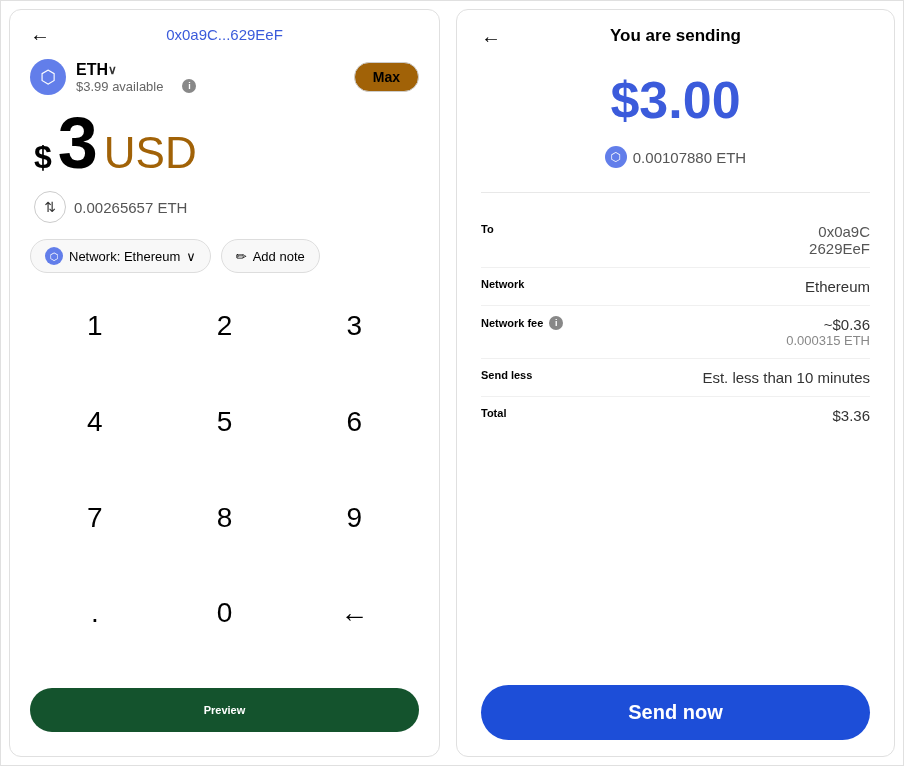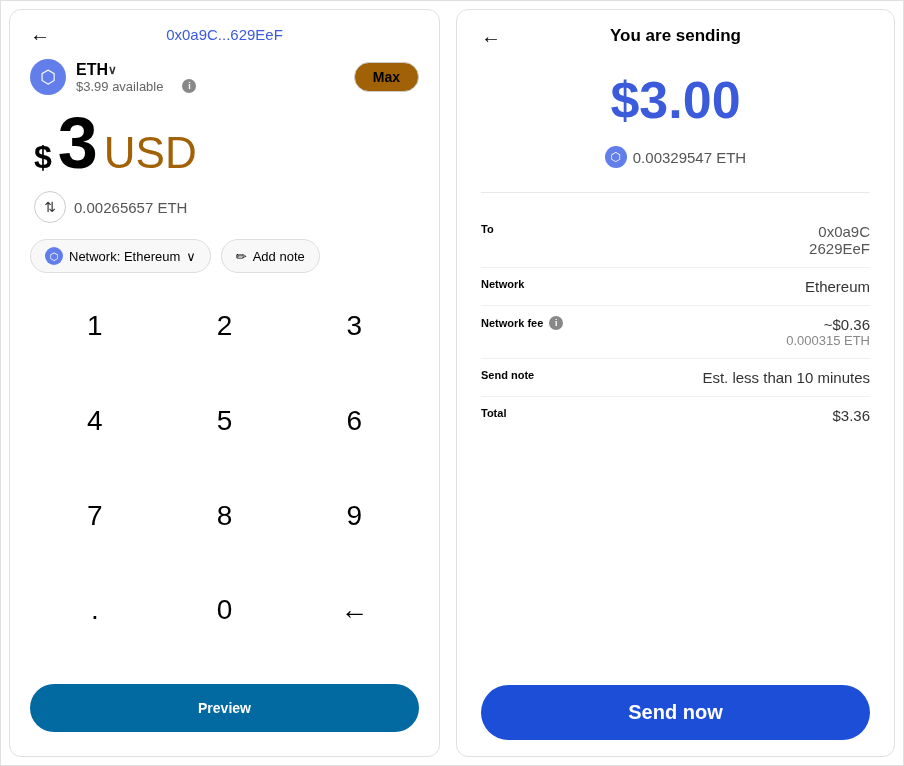--- a/index.html
+++ b/index.html
@@ -218,26 +218,26 @@
       align-items: center;
       justify-content: center;
       font-size: 28px;
       font-weight: 400;
       color: #000;
       height: 66px;
       cursor: pointer;
       user-select: none;
     }
     .preview-btn {
-      background: #0369a1;
+      background: #14532d;
       color: #fff;
       border: none;
       border-radius: 40px;
       padding: 16px;
-      font-size: 14px;
+      font-size: 11px;
       font-weight: 600;
       cursor: pointer;
       margin: 12px 0 8px;
       width: 100%;
     }
 
     
     .right-panel {
       padding: 16px 24px;
     }
@@ -413,21 +413,21 @@
 
       <div class="right-header">
         <span class="right-back-arrow">←</span>
         <span class="you-are-sending">You are sending</span>
       </div>
 
       <div class="send-amount-usd">$3.00</div>
 
       <div class="send-amount-eth">
         <span class="eth-small-icon" style="width:22px;height:22px;font-size:12px;">⬡</span>
-        <span>0.00329547 ETH</span>
+        <span>0.00107880 ETH</span>
       </div>
 
       <div class="divider"></div>
 
       <div class="detail-rows-container">
 
         <div class="detail-row">
           <span class="detail-label">To</span>
           <div>
             <div class="to-address">0x0a9C</div>
@@ -445,21 +445,21 @@
             <span class="detail-label">Network fee</span>
             <span class="info-icon">i</span>
           </div>
           <div>
             <div class="detail-value">~$0.36</div>
             <div class="detail-value-secondary">0.000315 ETH</div>
           </div>
         </div>
 
         <div class="detail-row">
-          <span class="detail-label">Send note</span>
+          <span class="detail-label">Send less</span>
           <span class="detail-value">Est. less than 10 minutes</span>
         </div>
 
         <div class="detail-row">
           <span class="detail-label">Total</span>
           <span class="detail-value">$3.36</span>
         </div>
 
       </div>
 

